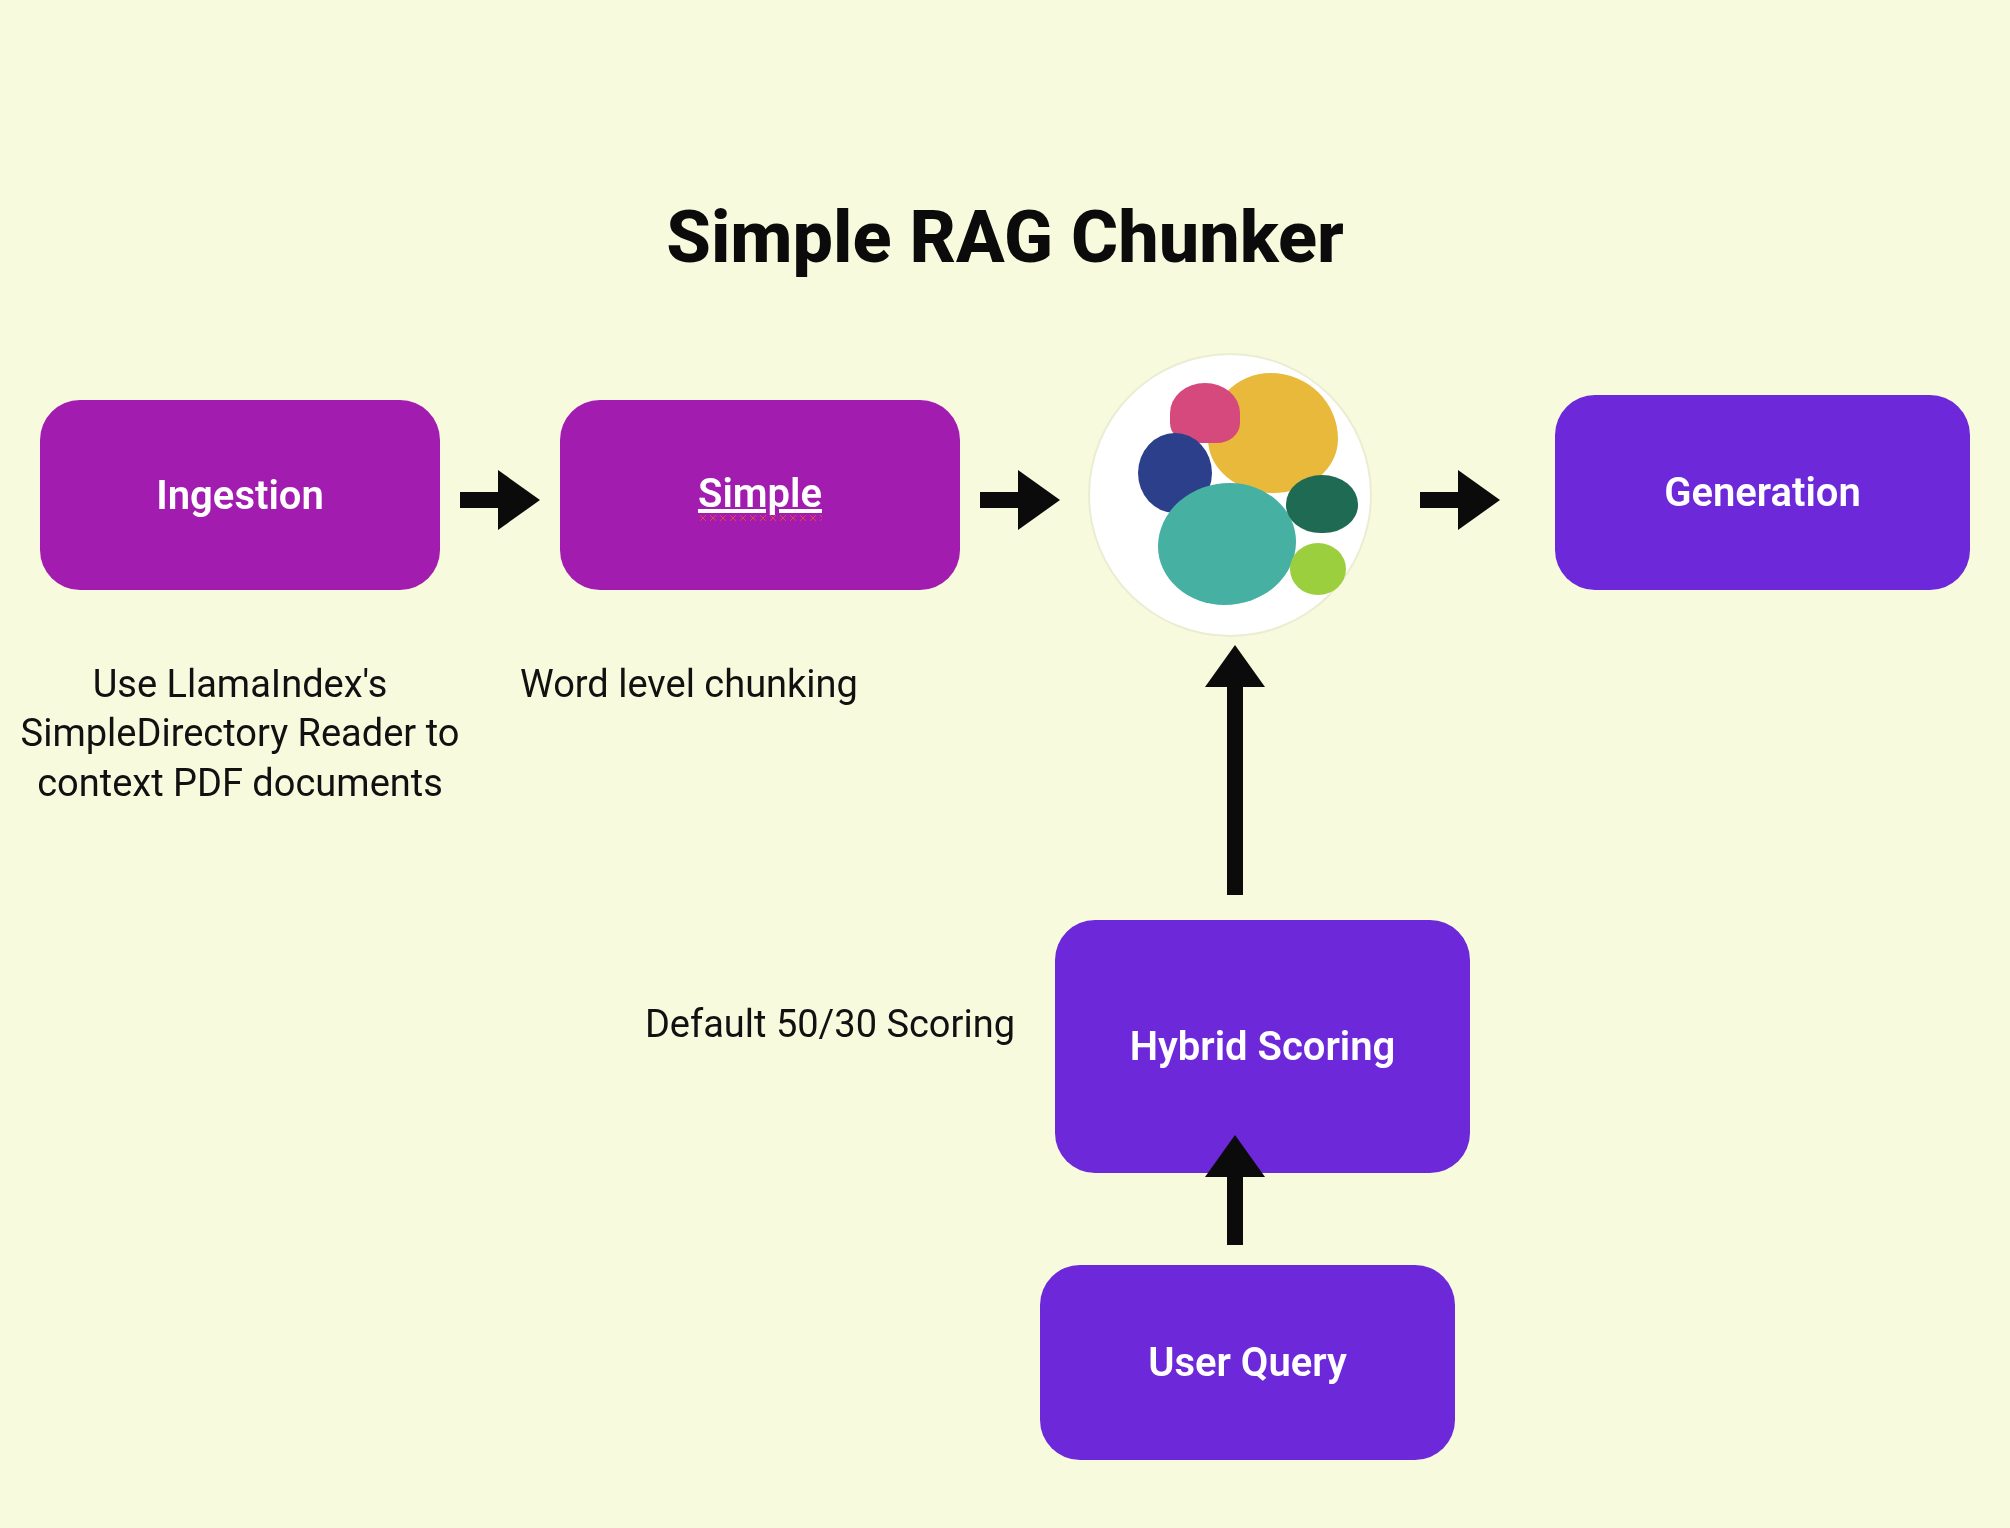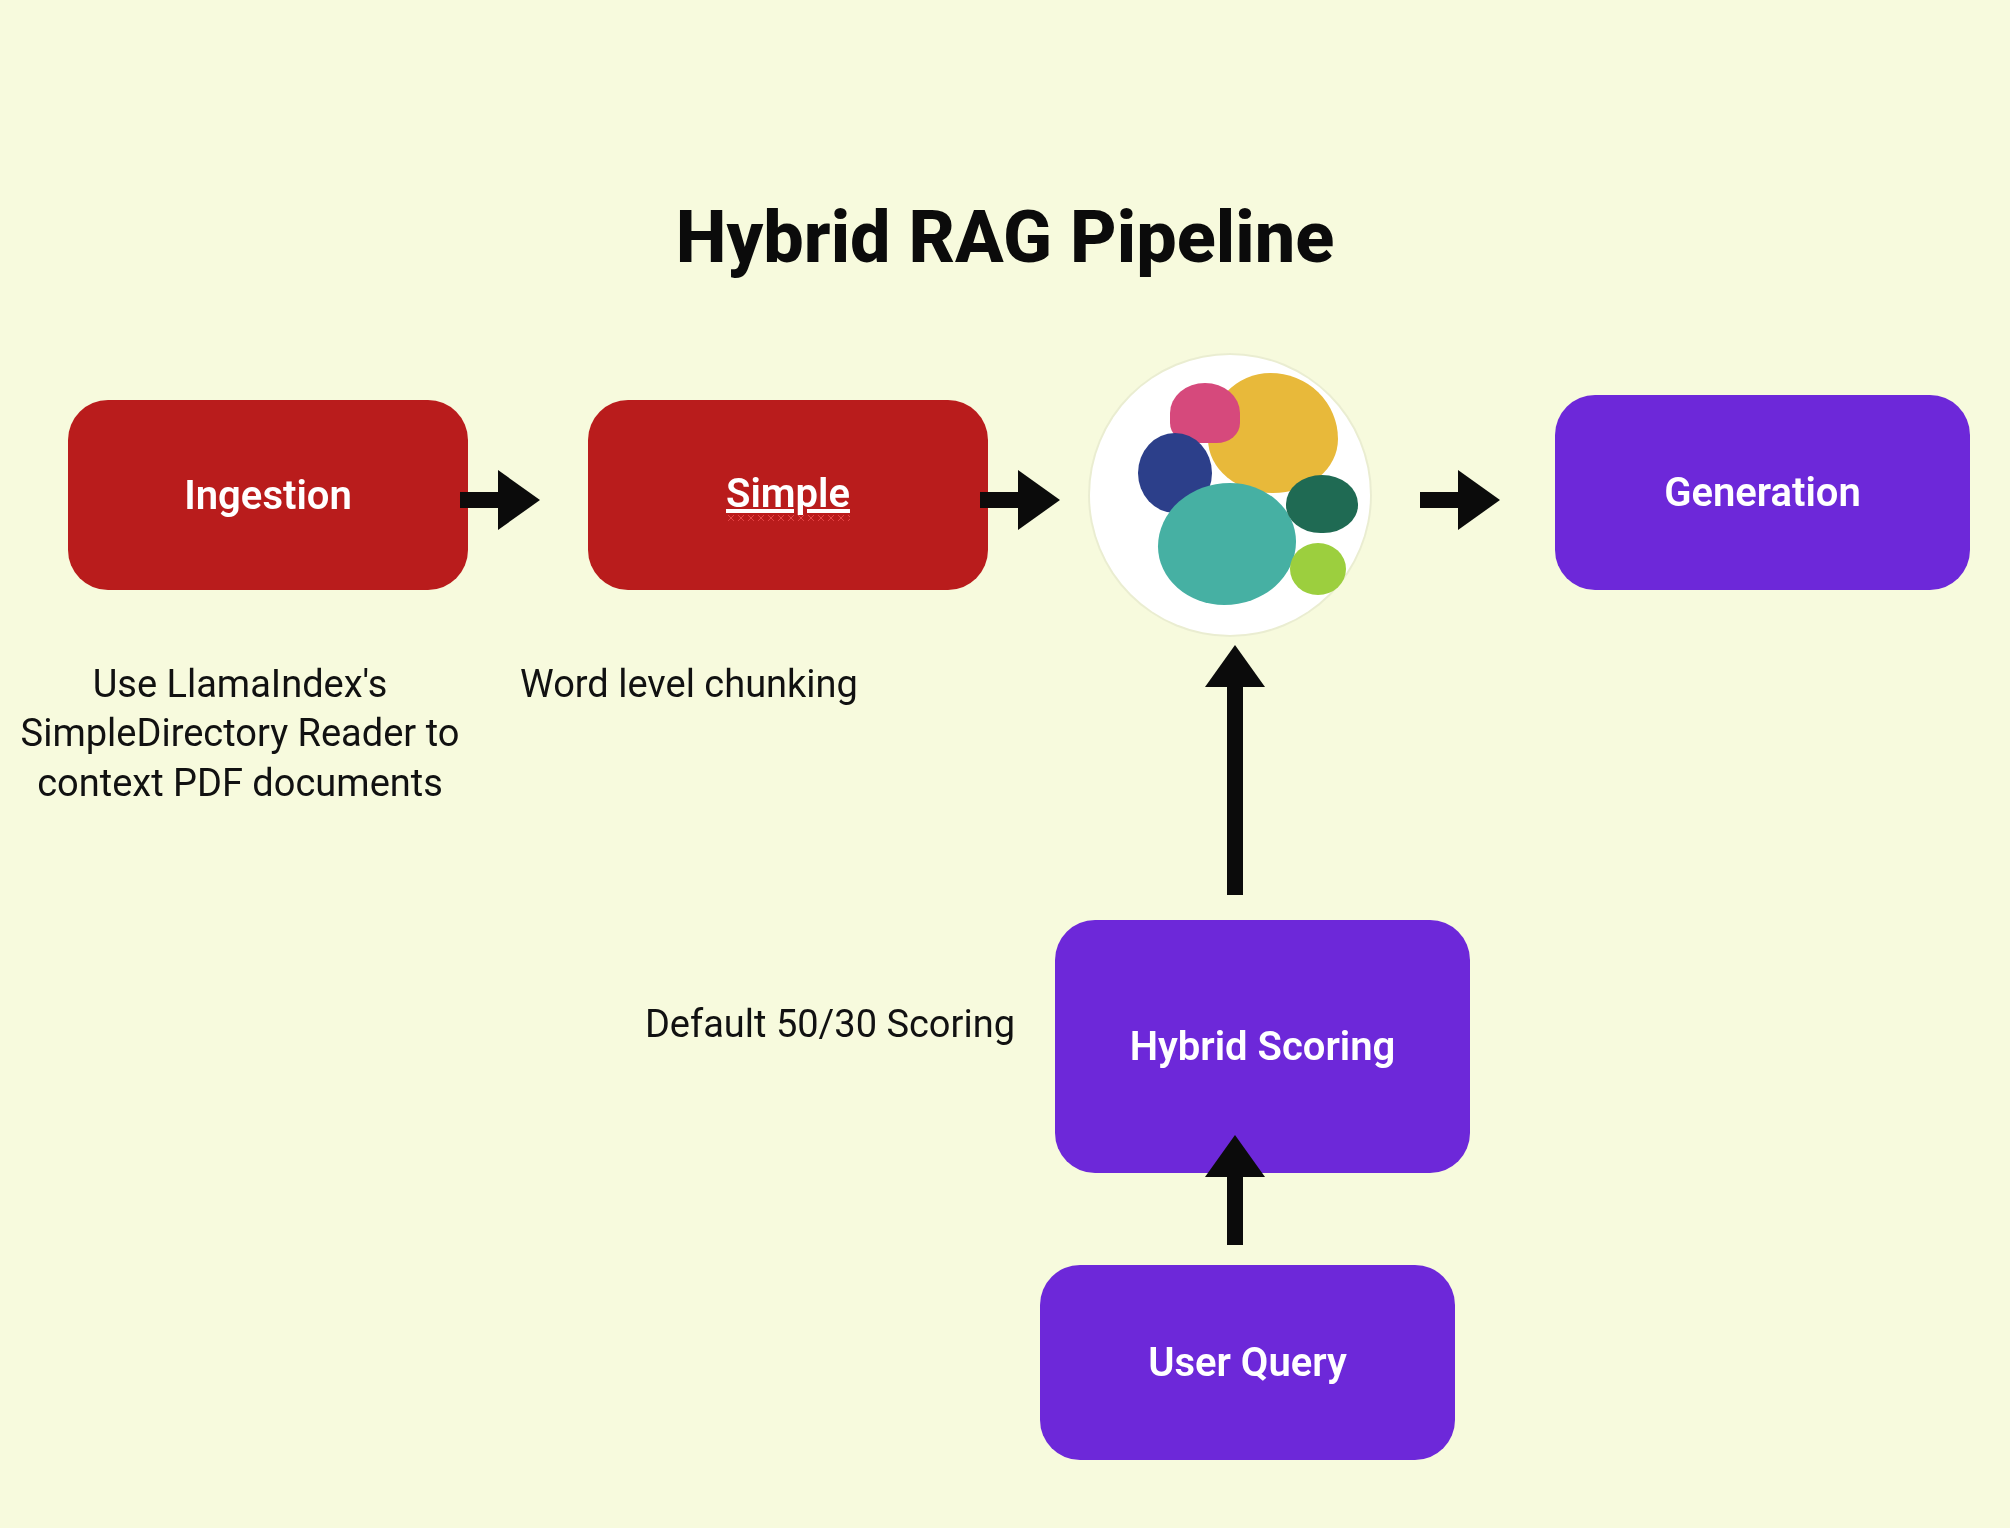--- a/index.html
+++ b/index.html
@@ -34,21 +34,21 @@
     display: flex;
     align-items: center;
     justify-content: center;
     color: #fff;
     font-weight: 600;
     font-size: 40px;
     text-align: center;
     padding: 0 20px;
     box-sizing: border-box;
   }
-  .node.teal { background: #b91c1c; margin-left: 28px; }
+  .node.teal { background: #a21caf; }
   .node.blue { background: #6d28d9; }
   .node .underline {
     text-decoration: underline;
   }
   .spell-squiggle {
     background-image:
       linear-gradient(45deg, transparent 45%, #e64545 45%, #e64545 55%, transparent 55%),
       linear-gradient(-45deg, transparent 45%, #e64545 45%, #e64545 55%, transparent 55%);
     background-size: 10px 6px;
     background-repeat: repeat-x;
@@ -124,21 +124,21 @@
   .blob.darkblue { background:#2c3f8a; width:74px;  height:80px;  left:48px;  top:78px; border-radius:50%; }
   .blob.darkgreen{ background:#1f6a53; width:72px;  height:58px;  left:196px; top:120px; border-radius:50% 50% 48% 48%; }
   .blob.teallg   { background:#46b0a3; width:138px; height:122px; left:68px;  top:128px; border-radius:52% 48% 52% 48%; }
   .blob.lime     { background:#9ccf3e; width:56px;  height:52px;  left:200px; top:188px; border-radius:50%; }
 </style>
 </head>
 <body>
 
 <div class="canvas">
 
-  <div class="title">Hybrid RAG Pipeline</div>
+  <div class="title">Simple RAG Chunker</div>
 
   <div class="node teal" style="left:40px; top:400px; width:400px; height:190px;">
     <span>Ingestion</span>
   </div>
 
   <div class="arrow-right" style="left:460px; top:470px;">
     <div class="shaft"></div>
       <div class="head"></div>
   </div>
 

